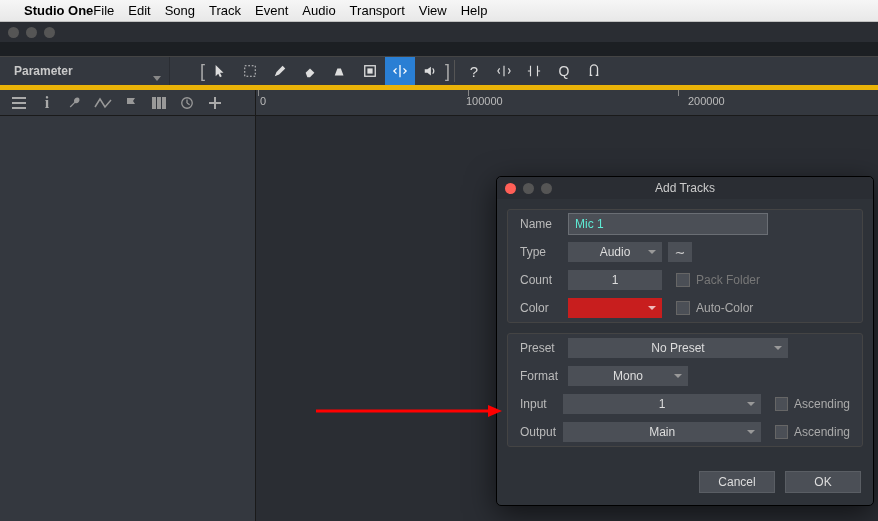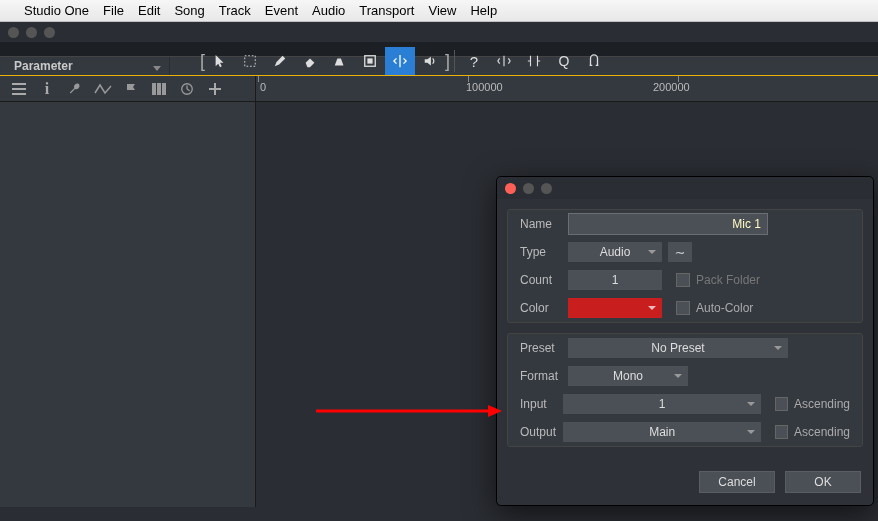--- a/index.html
+++ b/index.html
@@ -1,24 +1,24 @@
 <!DOCTYPE html>
 <html><head>
 <meta charset="utf-8">
 <style>
 * { margin: 0; padding: 0; box-sizing: border-box; font-family: -apple-system, "Helvetica Neue", Arial, sans-serif; }
 body { width: 878px; height: 521px; overflow: hidden; background: #2a2d33; position: relative; }
 .mac-menubar { height: 22px; background: linear-gradient(#f6f6f6,#e8e8e8); display: flex; align-items: center; padding: 0 10px; font-size: 13px; color: #000; border-bottom: 1px solid #c0c0c0; }
 .mac-menubar .apple { font-size: 14px; margin-right: 14px; }
-.mac-menubar .app-name { font-weight: 400; margin-right: 14px; }
+.mac-menubar .app-name { font-weight: 700; }
 .mac-menubar .menu-item { margin-right: 14px; cursor: default; }
 .window-controls { height: 20px; background: #2a2d33; display: flex; align-items: center; padding-left: 8px; gap: 7px; }
 .wc-dot { width: 11px; height: 11px; border-radius: 50%; background: #555; }
 .tab-strip { height: 14px; background: #1c1f23; }
-.toolbar { height: 20px; background: #34383f; display: flex; align-items: flex-end; border-top: 1px solid #444; border-bottom: 1px solid #eab308; }
+.toolbar { height: 34px; background: #34383f; display: flex; align-items: flex-start; border-top: 1px solid #444; border-bottom: 5px solid #eab308; }
 .tb-section { display: flex; align-items: center; height: 100%; }
 .tb-label-box { width: 170px; padding-left: 14px; color: #c9c9c9; font-size: 12px; font-weight: 600; position: relative; height: 100%; display: flex; align-items: center; border-right: 1px solid #2a2d33; }
 .tb-drop-arrow { position: absolute; right: 8px; bottom: 4px; width: 0; height: 0; border-left: 4px solid transparent; border-right: 4px solid transparent; border-top: 5px solid #888; }
 .tool-buttons { display: flex; align-items: center; gap: 0; margin-left: 30px; }
 .tool-btn { width: 30px; height: 28px; display: flex; align-items: center; justify-content: center; color: #ddd; }
 .tool-btn.active { background: #2a7fd4; }
 .tool-sep { width: 1px; height: 22px; background: #555; margin: 0 4px; }
 .bracket { color: #aaa; font-size: 18px; font-weight: 300; }
 .track-header { height: 26px; background: #34383f; border-bottom: 1px solid #1a1a1a; display: flex; }
 .track-header-tools { width: 256px; display: flex; align-items: center; gap: 10px; padding-left: 10px; color: #999; border-right: 1px solid #1a1a1a; }
@@ -35,21 +35,21 @@
 .dialog-titlebar .dots { display: flex; gap: 7px; }
 .dialog-titlebar .dot { width: 11px; height: 11px; border-radius: 50%; }
 .dialog-titlebar .dot.red { background: #ff5f57; }
 .dialog-titlebar .dot.grey { background: #555; }
 .dialog-title { position: absolute; left: 0; right: 0; text-align: center; color: #ccc; font-size: 12px; pointer-events: none; }
 .dialog-body { padding: 10px; }
 .panel { background: #34383f; border: 1px solid #444; border-radius: 3px; padding: 2px 12px; margin-bottom: 10px; }
 .row { display: flex; align-items: center; height: 24px; margin-bottom: 4px; font-size: 12px; color: #bbb; }
 .row:last-child { margin-bottom: 0; }
 .row-label { width: 48px; }
-.text-input { height: 22px; background: #4b4f56; border: 1px solid #6a6e74; color: #fef9c3; padding: 0 6px; font-size: 12px; text-align: right; }
+.text-input { height: 22px; background: #4b4f56; border: 1px solid #6a6e74; color: #5eead4; padding: 0 6px; font-size: 12px; text-align: left; }
 .text-input.name { width: 200px; }
 .text-input.name::selection { background: #2a7fd4; }
 .dropdown { height: 20px; background: #4b4f56; display: flex; align-items: center; justify-content: center; position: relative; color: #ddd; font-size: 12px; cursor: default; }
 .dropdown .dd-arrow { position: absolute; right: 6px; width: 0; height: 0; border-left: 4px solid transparent; border-right: 4px solid transparent; border-top: 4px solid #999; }
 .dd-small { width: 94px; }
 .dd-wide { width: 220px; }
 .tilde-btn { width: 24px; height: 20px; background: #4b4f56; margin-left: 6px; color: #ccc; display: flex; align-items: center; justify-content: center; font-size: 13px; }
 .num-box { width: 94px; height: 20px; background: #4b4f56; color: #ddd; display: flex; align-items: center; justify-content: center; font-size: 12px; }
 .color-swatch { width: 94px; height: 20px; background: #c81e1e; position: relative; }
 .color-swatch .dd-arrow { position: absolute; right: 6px; top: 8px; border-left: 4px solid transparent; border-right: 4px solid transparent; border-top: 4px solid rgba(255,255,255,.7); }
@@ -205,39 +205,40 @@
       </div>
     <div class="th-icon">
         <svg width="14" height="14" viewBox="0 0 14 14">
           <path d="M7 1v12M1 7h12" stroke="#aaa" stroke-width="2"></path>
         </svg>
       </div>
   </div>
   <div class="ruler">
     <span style="left:4px">0</span>
     <span style="left:210px">100000</span>
-    <span style="left:397px">200000</span>
+    <span style="left:432px">200000</span>
     <div class="tick" style="left:2px"></div>
     <div class="tick" style="left:212px"></div>
     <div class="tick" style="left:422px"></div>
   </div>
 </div>
 
 <div class="arrange-area">
   <div class="track-list"></div>
   <div class="timeline"></div>
 </div>
 
 <div class="dialog">
   <div class="dialog-titlebar">
     <div class="dots">
       <div class="dot red"></div>
       <div class="dot grey"></div>
       <div class="dot grey"></div>
     </div>
+    <div class="dialog-title">Add Tracks</div>
   </div>
   <div class="dialog-body">
     <div class="panel">
       <div class="row">
         <div class="row-label">Name</div>
         <input class="text-input name" value="Mic 1" style="">
       </div>
       <div class="row">
         <div class="row-label">Type</div>
         <div class="dropdown dd-small">

